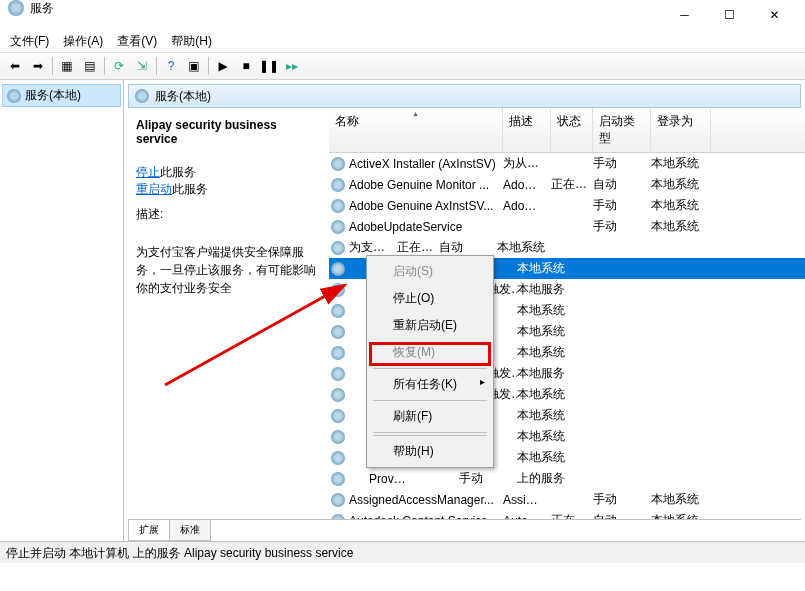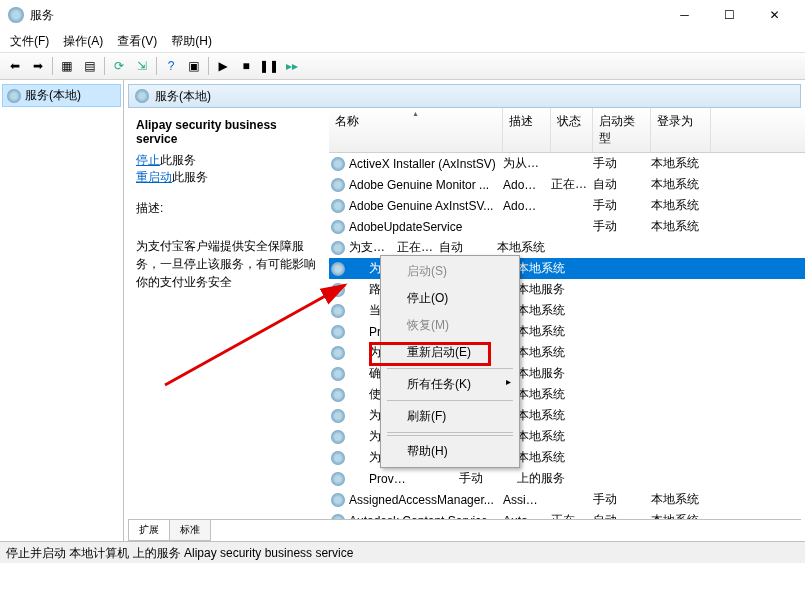--- a/index.html
+++ b/index.html
@@ -1,37 +1,37 @@
 <!DOCTYPE html>
 <html><head>
 <meta charset="utf-8">
 <style>
 *{box-sizing:border-box;margin:0;padding:0;font-family:"Microsoft YaHei","Segoe UI",sans-serif;font-size:12px}
 body{background:#fff;width:805px;height:591px;overflow:hidden;position:relative}
-.titlebar{height:30px;display:flex;align-items:center;padding:0 8px;background:#fff}
+.titlebar{height:30px;display:flex;padding:0 8px;background:#fff}
 .titlebar .icon{width:16px;height:16px;margin-right:6px;background:radial-gradient(circle at 50% 50%,#b8d8e8 30%,#7aa8c8 70%);border-radius:50%}
 .titlebar .title{flex:1}
 .winbtns{display:flex;gap:0}
 .winbtn{width:45px;height:30px;display:flex;align-items:center;justify-content:center;cursor:pointer}
 .menubar{height:22px;display:flex;align-items:center;padding:0 4px;gap:2px}
 .menuitem{padding:2px 6px;cursor:pointer}
 .toolbar{height:28px;border-top:1px solid #e0e0e0;border-bottom:1px solid #d0d0d0;display:flex;align-items:center;padding:0 4px;gap:1px;background:linear-gradient(#fdfdfd,#f0f0f0)}
 .tbtn{width:22px;height:22px;display:flex;align-items:center;justify-content:center;cursor:pointer;border:1px solid transparent;border-radius:2px}
 .tsep{width:1px;height:18px;background:#c0c0c0;margin:0 2px}
 .main{display:flex;height:461px}
 .leftpane{width:124px;border-right:1px solid #c0c0c0;background:#fff;padding:4px 2px}
 .treenode{display:flex;align-items:center;gap:4px;padding:2px 4px;background:#cce8ff;border:1px solid #99d1ff}
 .treenode .svc-icon{width:14px;height:14px;background:radial-gradient(circle,#b8d8e8 30%,#7aa8c8 70%);border-radius:50%}
 .rightpane{flex:1;display:flex;flex-direction:column;position:relative}
 .headerbar{height:24px;background:linear-gradient(#eaf3fb,#d6e8f7);border:1px solid #a8c8e0;margin:4px 4px 0 4px;display:flex;align-items:center;padding:0 6px;gap:6px}
 .headerbar .svc-icon{width:14px;height:14px;background:radial-gradient(circle,#b8d8e8 30%,#7aa8c8 70%);border-radius:50%}
 .content{display:flex;flex:1;overflow:hidden}
 .detail{width:205px;padding:10px 8px 8px 12px}
-.detail .selname{font-weight:bold;margin-bottom:6px;font-size:12px}
-.detail .links{margin-bottom:14px}
+.detail .selname{font-weight:bold;margin-bottom:18px;font-size:12px}
+.detail .links{margin-bottom:8px}
 .detail a{color:#0066cc;text-decoration:underline;cursor:pointer}
 .detail .desclabel{margin-bottom:20px}
 .detail .desctext{line-height:1.5}
 .listarea{flex:1;overflow:auto;position:relative}
 .colhdr{display:flex;background:linear-gradient(#fff,#f0f0f0);border-bottom:1px solid #d0d0d0;position:sticky;top:0}
 .colhdr>div{padding:5px 6px;border-right:1px solid #e0e0e0;position:relative}
 .col-name{width:174px}
 .col-desc{width:48px}
 .col-stat{width:42px}
 .col-start{width:58px}
@@ -42,21 +42,21 @@
 .row .c-name{width:154px;white-space:nowrap;overflow:hidden;text-overflow:ellipsis}
 .row .c-desc{width:48px;white-space:nowrap;overflow:hidden}
 .row .c-stat{width:42px;white-space:nowrap;overflow:hidden}
 .row .c-start{width:58px;white-space:nowrap;overflow:hidden}
 .row .c-logon{width:60px;white-space:nowrap;overflow:hidden}
 .row.partial .c-name{width:20px}
 .tabs{height:22px;display:flex;border-top:1px solid #c0c0c0;margin:0 4px;padding-top:0}
 .tab{padding:3px 10px;border:1px solid #c0c0c0;border-top:none;margin-right:-1px;background:#f5f5f5;cursor:pointer;font-size:10px}
 .tab.active{background:#fff}
 .statusbar{height:22px;border-top:1px solid #c0c0c0;padding:3px 6px;background:#f0f0f0}
-.ctxmenu{position:absolute;left:380px;top:255px;width:140px;background:#f0f0f0;border:1px solid #a0a0a0;box-shadow:2px 2px 4px rgba(0,0,0,.3);z-index:100;padding:2px}
+.ctxmenu{position:absolute;left:366px;top:255px;width:128px;background:#f0f0f0;border:1px solid #a0a0a0;box-shadow:2px 2px 4px rgba(0,0,0,.3);z-index:100;padding:2px}
 .ctxitem{padding:5px 18px 5px 24px;cursor:pointer;position:relative}
 .ctxitem.disabled{color:#888}
 .ctxitem.hasarrow::after{content:"▸";position:absolute;right:6px;top:5px;font-size:10px}
 .ctxsep{height:1px;background:#c0c0c0;margin:2px 4px}
 .redbox{position:absolute;left:369px;top:342px;width:122px;height:24px;border:3px solid #e00000;z-index:101;pointer-events:none}
 .arrow{position:absolute;left:155px;top:275px;z-index:50;pointer-events:none}
 .sorticon{position:absolute;left:50%;top:1px;transform:translateX(-50%);font-size:8px;color:#606060}
 </style>
 </head>
 <body>
@@ -279,22 +279,22 @@
       <div class="tab">标准</div>
     </div>
   </div>
 </div>
 
 <div class="statusbar">停止并启动 本地计算机 上的服务 Alipay security business service</div>
 
 <div class="ctxmenu">
   <div class="ctxitem disabled">启动(S)</div>
   <div class="ctxitem">停止(O)</div>
+  <div class="ctxitem">重新启动(E)</div>
   <div class="ctxitem disabled">恢复(M)</div>
-  <div class="ctxitem">重新启动(E)</div>
   <div class="ctxsep"></div>
   <div class="ctxitem hasarrow">所有任务(K)</div>
   <div class="ctxsep"></div>
   <div class="ctxitem">刷新(F)</div>
   <div class="ctxsep"></div>
   <div class="ctxsep"></div>
   <div class="ctxitem">帮助(H)</div>
 </div>
 
 <div class="redbox"></div>

